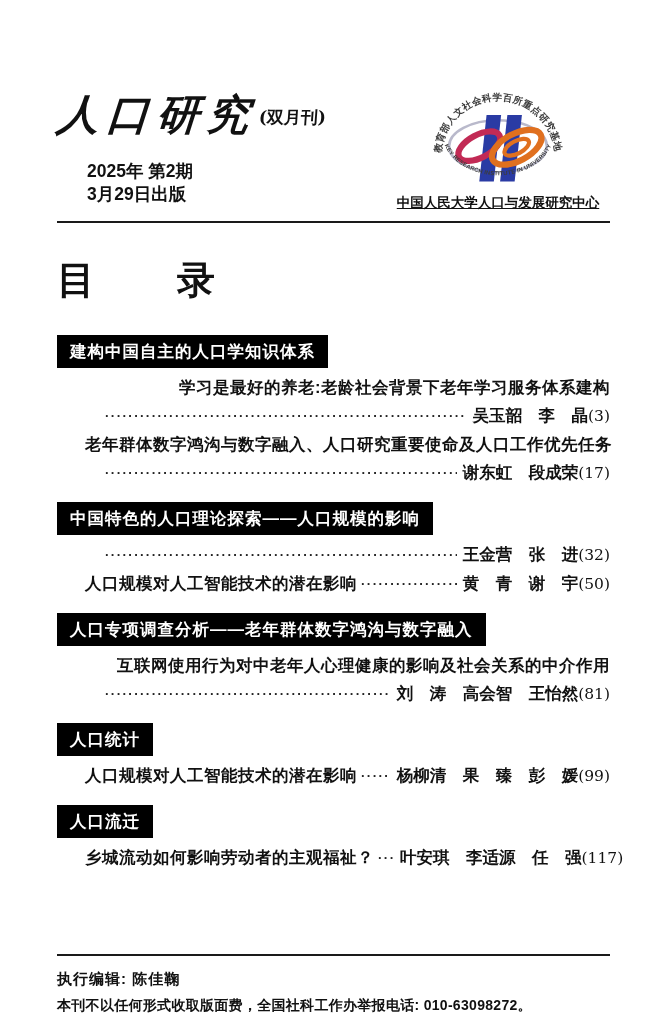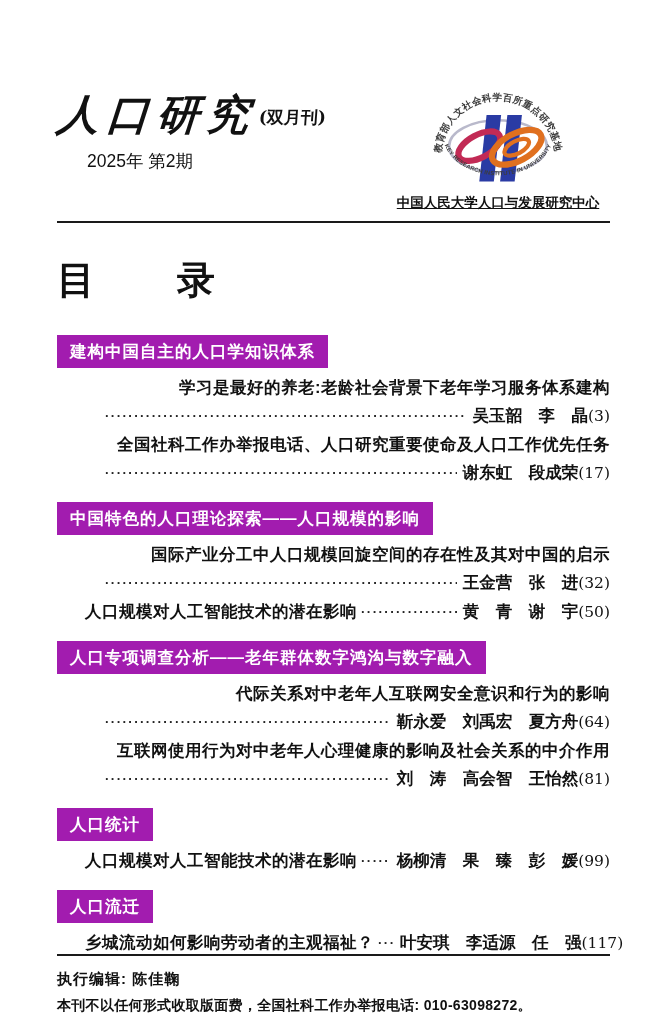--- a/index.html
+++ b/index.html
@@ -24,41 +24,41 @@
     letter-spacing: 8px;
     line-height: 1;
     transform: skewX(-4deg);
     display: inline-block;
     white-space: nowrap;
   }
   .journal-subtitle {
     font-size: 17px; font-weight: bold; font-style: normal;
     letter-spacing: 0; vertical-align: 6px; margin-left: 2px;
   }
-  .issue-block { margin: 14px 0 0 30px; font-weight: normal; font-size: 17.5px; line-height: 1.3; }
+  .issue-block { margin: 24px 0 0 30px; font-weight: bold; font-size: 17.5px; line-height: 1.3; }
 
   .mast-right { width: 224px; text-align: center; }
   .emblem-wrap { display: flex; justify-content: center; }
   .center-name { font-weight: bold; font-size: 13.5px; margin-top: 2px; white-space: nowrap; text-decoration: underline; }
 
   .rule { border: none; border-top: 2.5px solid #1a1a1a; margin-top: 9px; }
 
   
   .toc-title {
     text-align: left;
     font-size: 38px;
     font-weight: bold;
     margin: 32px 0 14px 0;
     letter-spacing: 2px;
   }
 
   
   .section-heading {
     display: inline-block;
-    background: #a21caf;
+    background: #000000;
     color: #ffffff;
     font-size: 16.5px;
     font-weight: bold;
     padding: 6px 13px 5px 13px;
     margin: 15px 0 5px 0;
     letter-spacing: 1px;
   }
   .article-title {
     font-weight: bold;
     font-size: 16.5px;
@@ -114,20 +114,21 @@
 </head>
 <body>
 
 <div class="masthead">
   <div class="mast-left">
     <div>
       <span class="journal-title"><span>人口研究</span><span class="journal-subtitle">(双月刊)</span></span>
     </div>
     <div class="issue-block">
       <div>2025年 第2期</div>
+      <div>3月29日出版</div>
     </div>
   </div>
 
   <div class="mast-right">
     <div class="emblem-wrap">
       <svg width="164" height="104" viewBox="0 0 150 100">
         <defs>
           <path id="arc-top" d="M 20,66 A 55,54 0 0 1 130,66" fill="none"></path>
           <path id="arc-bot" d="M 22,50 A 54,42 0 0 0 128,50" fill="none"></path>
         </defs>
@@ -161,60 +162,51 @@
     <div>
       <div class="article-title">学习是最好的养老:老龄社会背景下老年学习服务体系建构</div>
       <div class="author-line">
         <span class="leader"></span>
         <span class="authors">吴玉韶　李　晶</span>
         <span class="pageno">(3)</span>
       </div>
     </div>
 
     <div>
-      <div class="article-title">全国社科工作办举报电话、人口研究重要使命及人口工作优先任务</div>
+      <div class="article-title">老年群体数字鸿沟与数字融入、人口研究重要使命及人口工作优先任务</div>
       <div class="author-line">
         <span class="leader"></span>
         <span class="authors">谢东虹　段成荣</span>
         <span class="pageno">(17)</span>
       </div>
     </div>
   </div>
 
   <div>
     <div class="section-heading">中国特色的人口理论探索——人口规模的影响</div>
 
     <div>
-      <div class="article-title">国际产业分工中人口规模回旋空间的存在性及其对中国的启示</div>
       <div class="author-line">
         <span class="leader"></span>
         <span class="authors">王金营　张　进</span>
         <span class="pageno">(32)</span>
       </div>
     </div>
 
     <div class="article-oneline">
       <span class="inline-title">人口规模对人工智能技术的潜在影响</span>
       <span class="leader"></span>
       <span class="authors">黄　青　谢　宇</span>
       <span class="pageno">(50)</span>
     </div>
   </div>
 
   <div>
     <div class="section-heading">人口专项调查分析——老年群体数字鸿沟与数字融入</div>
 
-    <div>
-      <div class="article-title">代际关系对中老年人互联网安全意识和行为的影响</div>
-      <div class="author-line">
-        <span class="leader"></span>
-        <span class="authors">靳永爱　刘禹宏　夏方舟</span>
-        <span class="pageno">(64)</span>
-      </div>
-    </div>
 
     <div>
       <div class="article-title">互联网使用行为对中老年人心理健康的影响及社会关系的中介作用</div>
       <div class="author-line">
         <span class="leader"></span>
         <span class="authors">刘　涛　高会智　王怡然</span>
         <span class="pageno">(81)</span>
       </div>
     </div>
   </div>

